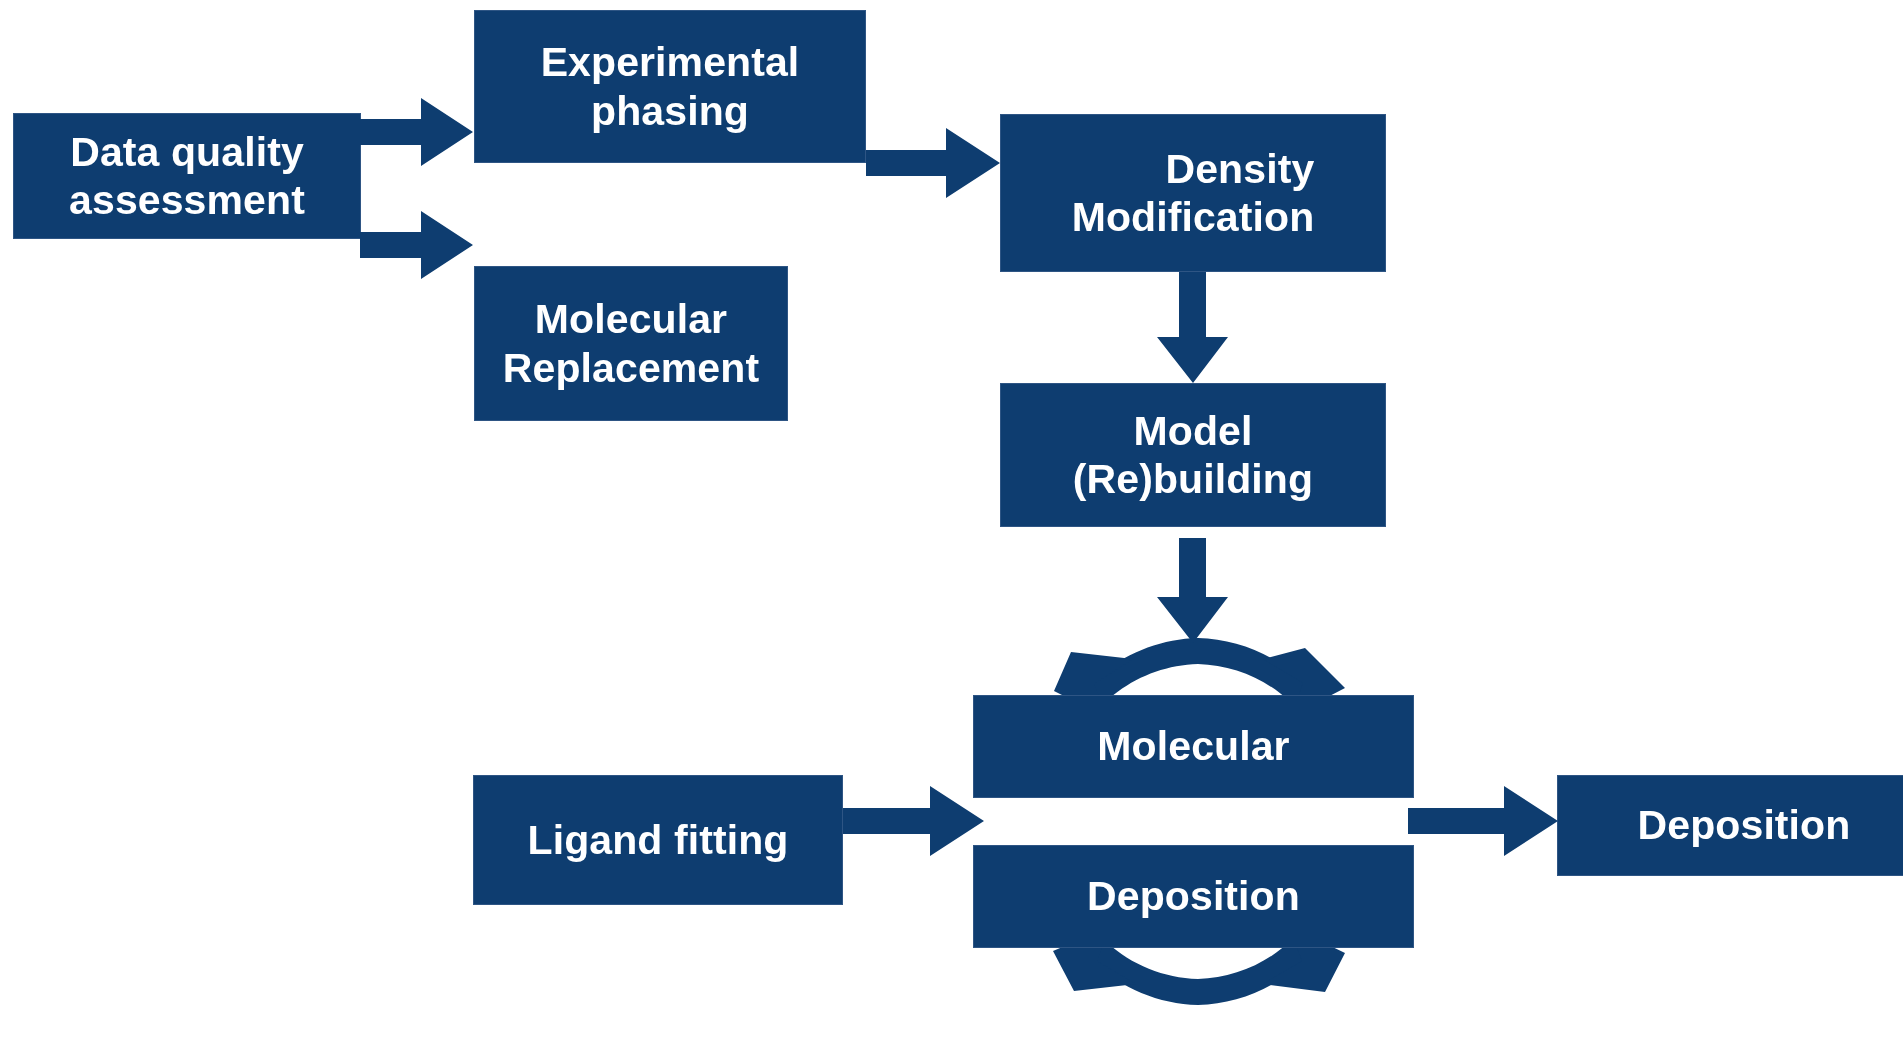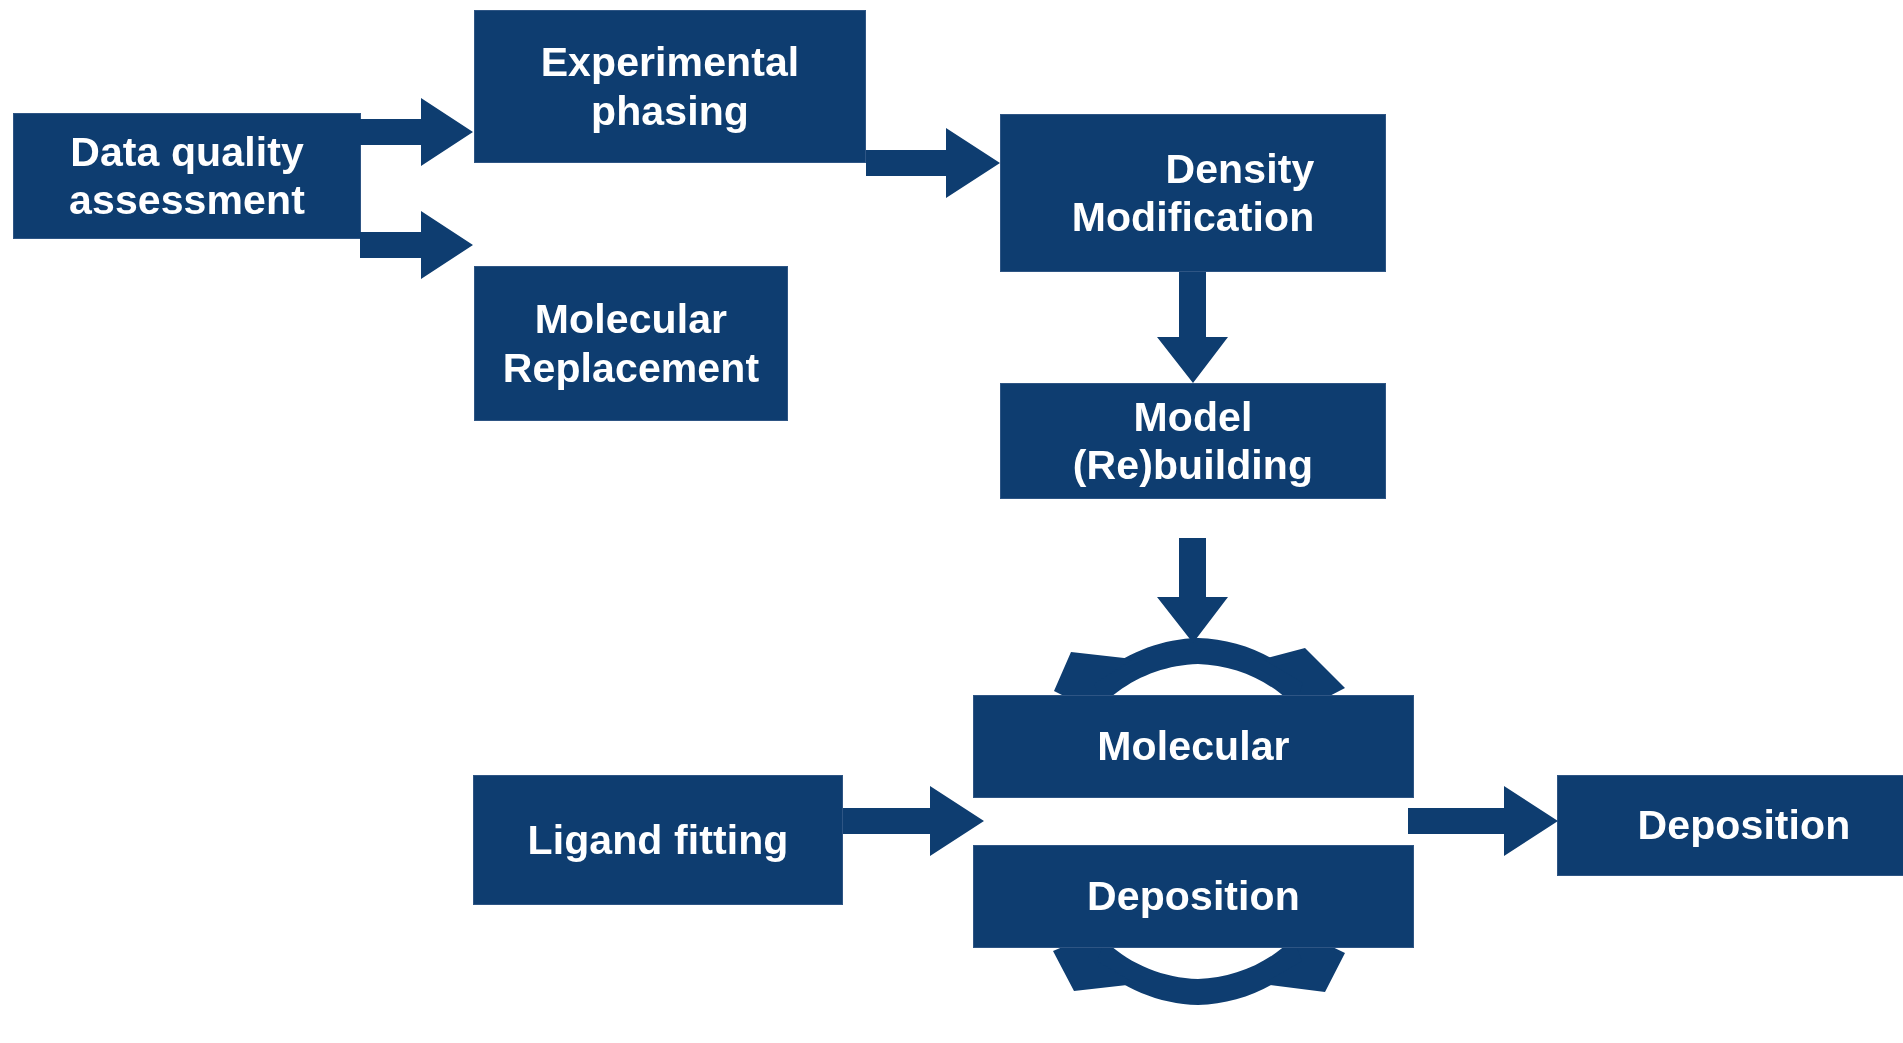--- a/index.html
+++ b/index.html
@@ -114,21 +114,21 @@
   <div class="node" style="left:474px; top:222px; width:314px; height:155px; font-size:41px;margin-top:44px;">
     <span>Molecular
 Replacement</span>
   </div>
 
   <div class="node" style="left:1000px; top:114px; width:386px; height:158px; font-size:41px;text-align:right;">
     <span>Density
 Modification</span>
   </div>
 
-  <div class="node" style="left:1000px; top:383px; width:386px; height:116px; font-size:41px;">
+  <div class="node" style="left:1000px; top:383px; width:386px; height:144px; font-size:41px;">
     <span>Model
 (Re)building</span>
   </div>
 
   <div class="node cyclebox" style="left:973px; top:695px; width:441px; height:103px; font-size:41px;">
     <span>Molecular</span>
   </div>
 
   <div class="node cyclebox" style="left:973px; top:845px; width:441px; height:103px; font-size:41px;">
     <span>Deposition</span>

